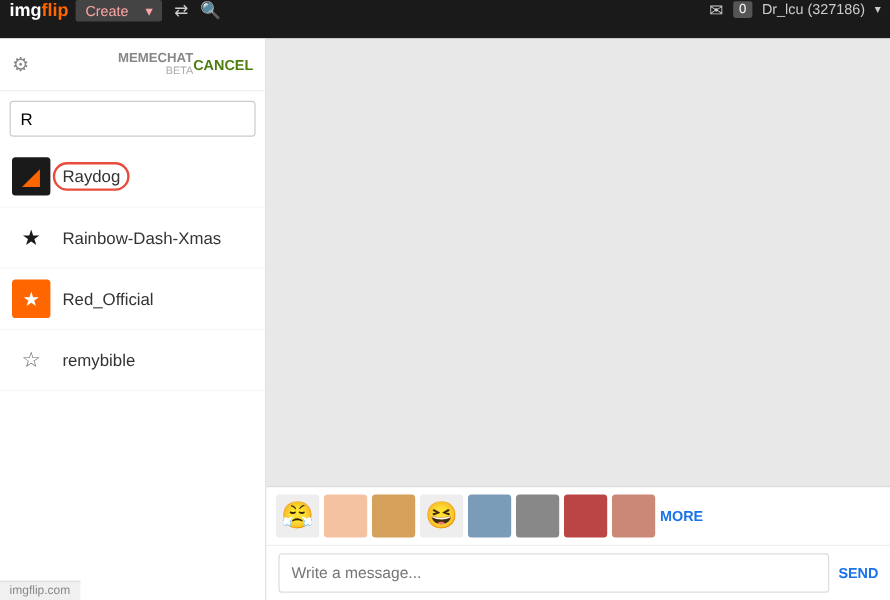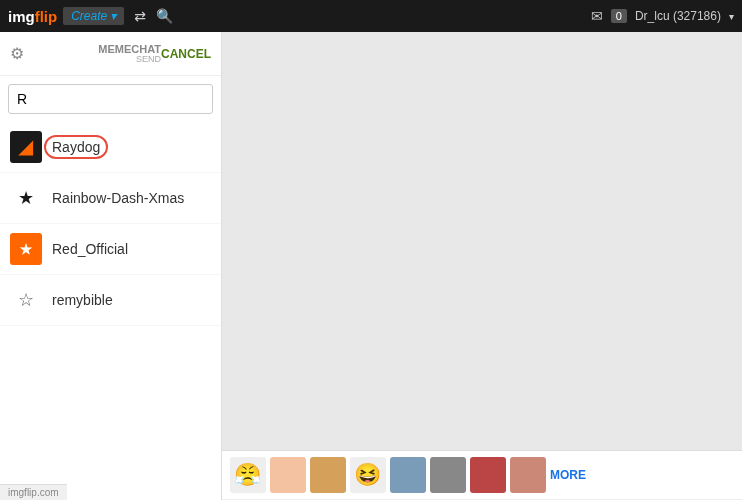--- a/index.html
+++ b/index.html
@@ -3,42 +3,41 @@
   <meta charset="utf-8">
   <style>
     * { margin: 0; padding: 0; box-sizing: border-box; }
     body { width: 742px; height: 500px; overflow: hidden; font-family: Arial, sans-serif; background: #f0f0f0; }
 
     
     #navbar {
       background: #1a1a1a;
       height: 32px;
       display: flex;
-      align-items: center;
+      align-items: flex-start;
       padding: 0 8px;
       gap: 6px;
     }
     #navbar .logo {
       color: white;
       font-weight: bold;
       font-size: 15px;
     }
     #navbar .logo span { color: #ff6600; }
     #navbar .create-btn {
       background: #444;
-      color: #0ea5e9;
+      color: #fca5a5;
       border: none;
       padding: 2px 8px;
       font-size: 12px;
       cursor: pointer;
       display: flex;
       align-items: center;
-      gap: 3px;
+      gap: 14px;
       border-radius: 2px;
-      font-style: italic;
     }
     #navbar .nav-icons {
       display: flex;
       gap: 10px;
       align-items: center;
       margin-left: 4px;
     }
     #navbar .nav-icon { color: #ccc; font-size: 14px; cursor: pointer; }
     #navbar .spacer { flex: 1; }
     #navbar .right-section {
@@ -297,21 +296,21 @@
 </div>
 
 <div id="main">
 
   <div id="sidebar">
 
     <div id="sidebar-header">
       <span class="gear-icon">⚙</span>
       <div class="memechat-label">
         <span>MEMECHAT</span>
-        <span class="beta">SEND</span>
+        <span class="beta">BETA</span>
       </div>
       <a class="cancel-btn">CANCEL</a>
     </div>
 
     <div id="search-container">
       <input id="search-input" type="text" value="R" style="">
     </div>
 
     <div id="user-list">
 
@@ -355,20 +354,24 @@
         <div class="emoji-thumb" style="background:#f4c2a1;"></div>
         <div class="emoji-thumb" style="background:#d4a05a;"></div>
         <div class="emoji-thumb" style="background:#eee;font-size:22px;">😆</div>
         <div class="emoji-thumb" style="background:#7a9cb8;"></div>
         <div class="emoji-thumb" style="background:#888;"></div>
         <div class="emoji-thumb" style="background:#b44;"></div>
         <div class="emoji-thumb" style="background:#c87;"></div>
         <span class="more-btn">MORE</span>
       </div>
 
+      <div id="message-bar">
+        <input id="message-input" type="text" placeholder="Write a message..." style="">
+        <button class="send-btn">SEND</button>
+      </div>
 
     </div>
   </div>
 
 </div>
 
 <div id="footer">
   <span>imgflip.com</span>
 </div>
 

